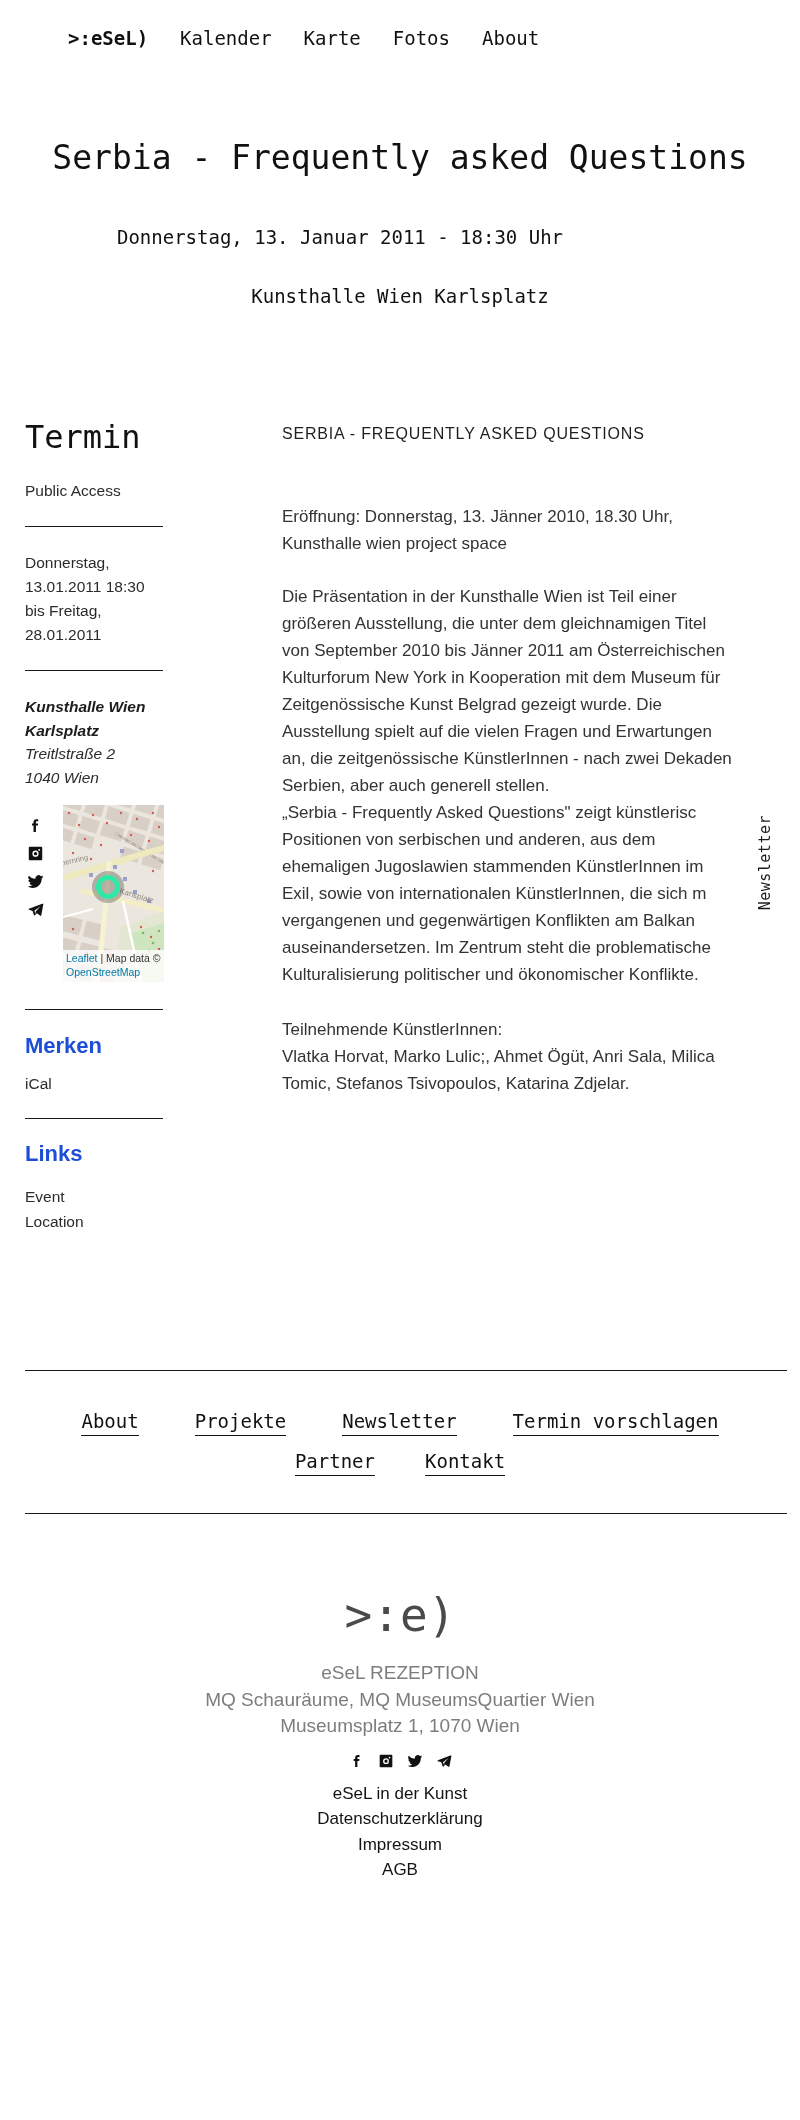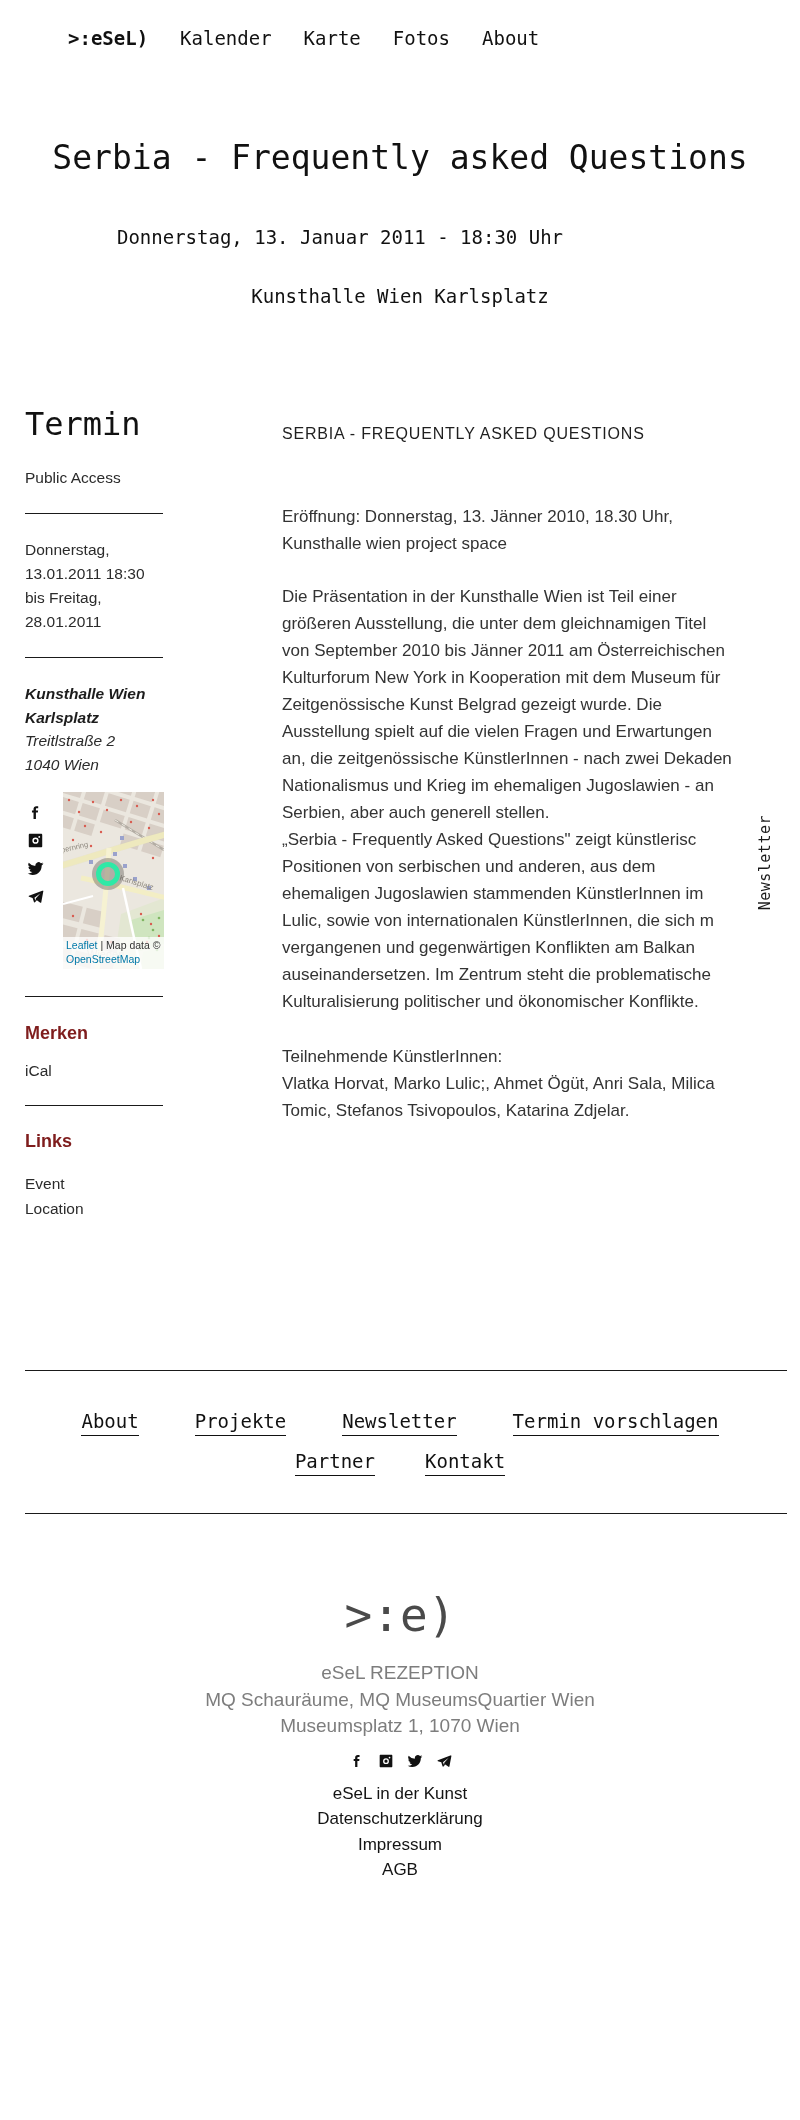--- a/index.html
+++ b/index.html
@@ -18,34 +18,34 @@
 
   
   .hero-title { position:absolute; top:138px; left:0; width:800px; text-align:center;
                 font-family:"DejaVu Sans Mono", monospace; font-size:33px; font-weight:normal; color:#111; }
   .hero-date  { position:absolute; top:226px; left:0; width:680px; text-align:center;
                 font-family:"DejaVu Sans Mono", monospace; font-size:19px; color:#111; }
   .hero-venue { position:absolute; top:285px; left:0; width:800px; text-align:center;
                 font-family:"DejaVu Sans Mono", monospace; font-size:19px; color:#111; }
 
   
-  .sidebar { position:absolute; top:408px; left:25px; width:140px; font-size:15.5px; color:#2b2b2b; }
+  .sidebar { position:absolute; top:421px; left:25px; width:140px; font-size:15.5px; color:#2b2b2b; }
   .sb-heading { font-family:"DejaVu Sans Mono", monospace; font-size:32px; font-weight:normal; color:#111; line-height:32px; }
   .sb-cat { margin-top:28px; line-height:19px; }
   .rule { border:0; border-top:1px solid #1a1a1a; width:138px; }
   .r1 { margin-top:26px; } .r2 { margin-top:23px; } .r3 { margin-top:27px; }
   .r4 { margin-top:24px; }
   .sb-dates { margin-top:24px; line-height:24px; }
   .sb-venue { margin-top:24px; line-height:23.5px;font-style:italic; }
   .sb-venue .b { font-weight:bold; color:#1c1c1c; }
   .sb-maprow { margin-top:16px; display:flex; }
   .icon-col { width:38px; padding-left:2px; padding-top:12px; display:flex; flex-direction:column; gap:11px; }
   .icon-col a { width:17px; height:17px; color:#111; cursor:pointer; }
   .icon-col svg, .foot-social svg { display:block; width:100%; height:100%; fill:currentColor; }
-  .sb-h2 { font-weight:bold; font-size:18px; color:#7f1d1d; line-height:20px; }
+  .sb-h2 { font-weight:bold; font-size:22px; color:#1d4ed8; line-height:20px; }
   .h2-merken { margin-top:26px; }
   .h2-links { margin-top:25px; }
   .sb-link { display:block; color:#2b2b2b; text-decoration:none; cursor:pointer; }
   .ical { margin-top:18px; line-height:20px; }
   .sb-linklist { margin-top:20px; line-height:25px; }
 
   
   .map-wrap { position:relative; width:101px; height:177px; overflow:hidden; cursor:pointer; }
   .map-attrib { position:absolute; left:0; bottom:0; width:101px; background:rgba(255,255,255,.78);
                 font-size:10.5px; line-height:13.5px; padding:2px 0 3px 3px; color:#333; }
@@ -278,26 +278,25 @@
   </div>
 
   <div class="c-block c-body">
     <div>Die Präsentation in der Kunsthalle Wien ist Teil einer</div>
     <div>größeren Ausstellung, die unter dem gleichnamigen Titel</div>
     <div>von September 2010 bis Jänner 2011 am Österreichischen</div>
     <div>Kulturforum New York in Kooperation mit dem Museum für</div>
     <div>Zeitgenössische Kunst Belgrad gezeigt wurde. Die</div>
     <div>Ausstellung spielt auf die vielen Fragen und Erwartungen</div>
     <div>an, die zeitgenössische KünstlerInnen - nach zwei Dekaden</div>
-    <div>Nationalismus und Krieg im ehemaligen Jugoslawien - an</div>
     <div>Serbien, aber auch generell stellen.</div>
     <div>„Serbia - Frequently Asked Questions" zeigt künstlerisc</div>
     <div>Positionen von serbischen und anderen, aus dem</div>
     <div>ehemaligen Jugoslawien stammenden KünstlerInnen im</div>
-    <div>Lulic, sowie von internationalen KünstlerInnen, die sich m</div>
+    <div>Exil, sowie von internationalen KünstlerInnen, die sich m</div>
     <div>vergangenen und gegenwärtigen Konflikten am Balkan</div>
     <div>auseinandersetzen. Im Zentrum steht die problematische</div>
     <div>Kulturalisierung politischer und ökonomischer Konflikte.</div>
   </div>
 
   <div class="c-block c-artists">
     <div>Teilnehmende KünstlerInnen:</div>
     <div>Vlatka Horvat, Marko Lulic;, Ahmet Ögüt, Anri Sala, Milica</div>
     <div>Tomic, Stefanos Tsivopoulos, Katarina Zdjelar.</div>
   </div>

